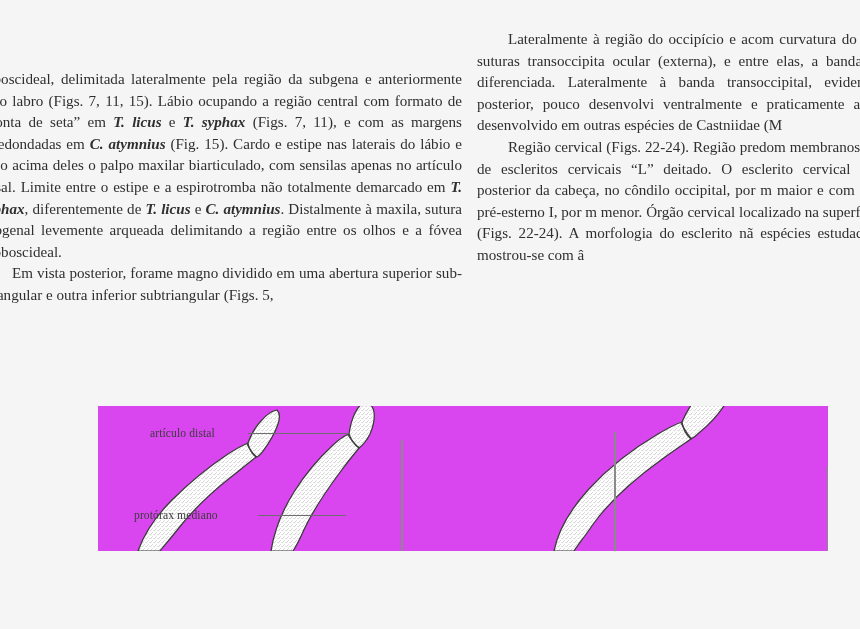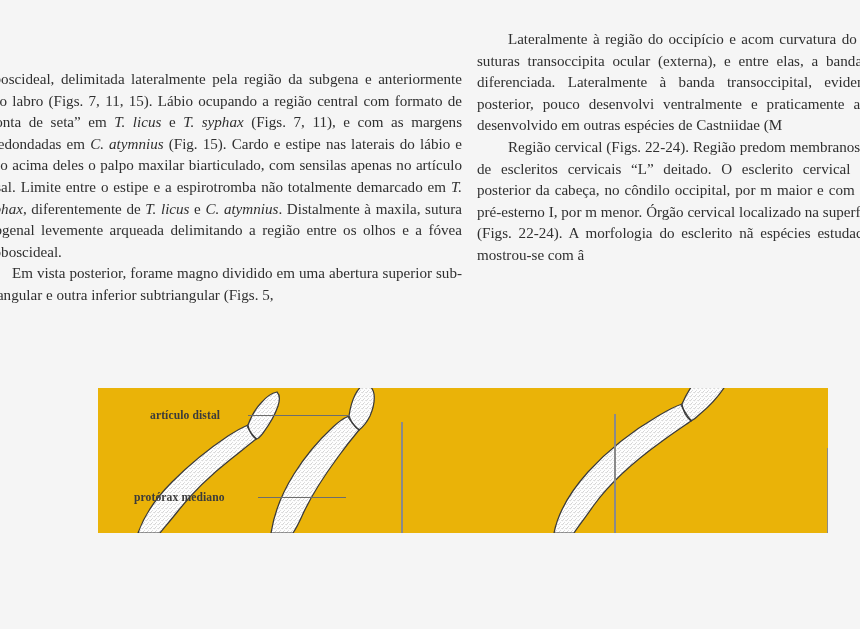--- a/index.html
+++ b/index.html
@@ -48,32 +48,31 @@
   }
 
   .para {
     margin: 0;
     text-indent: 2.05em;
   }
   .para.no-indent { text-indent: 0; }
 
   .para + .para { margin-top: 0; }
 
-  i, .ital { font-style: italic; }
+  i, .ital { font-style: italic; font-weight: bold; }
 
   
   #figure-panel {
     position: absolute;
     left: 98px;
-    top: 388px;
+    top: 406px;
     width: 730px;
     height: 145px;
-    background: #eab308;
+    background: #d946ef;
     overflow: hidden;
-    font-weight: bold;
   }
 
   #figure-svg {
     position: absolute;
     left: 0;
     top: 0;
     width: 730px;
     height: 145px;
     display: block;
   }

